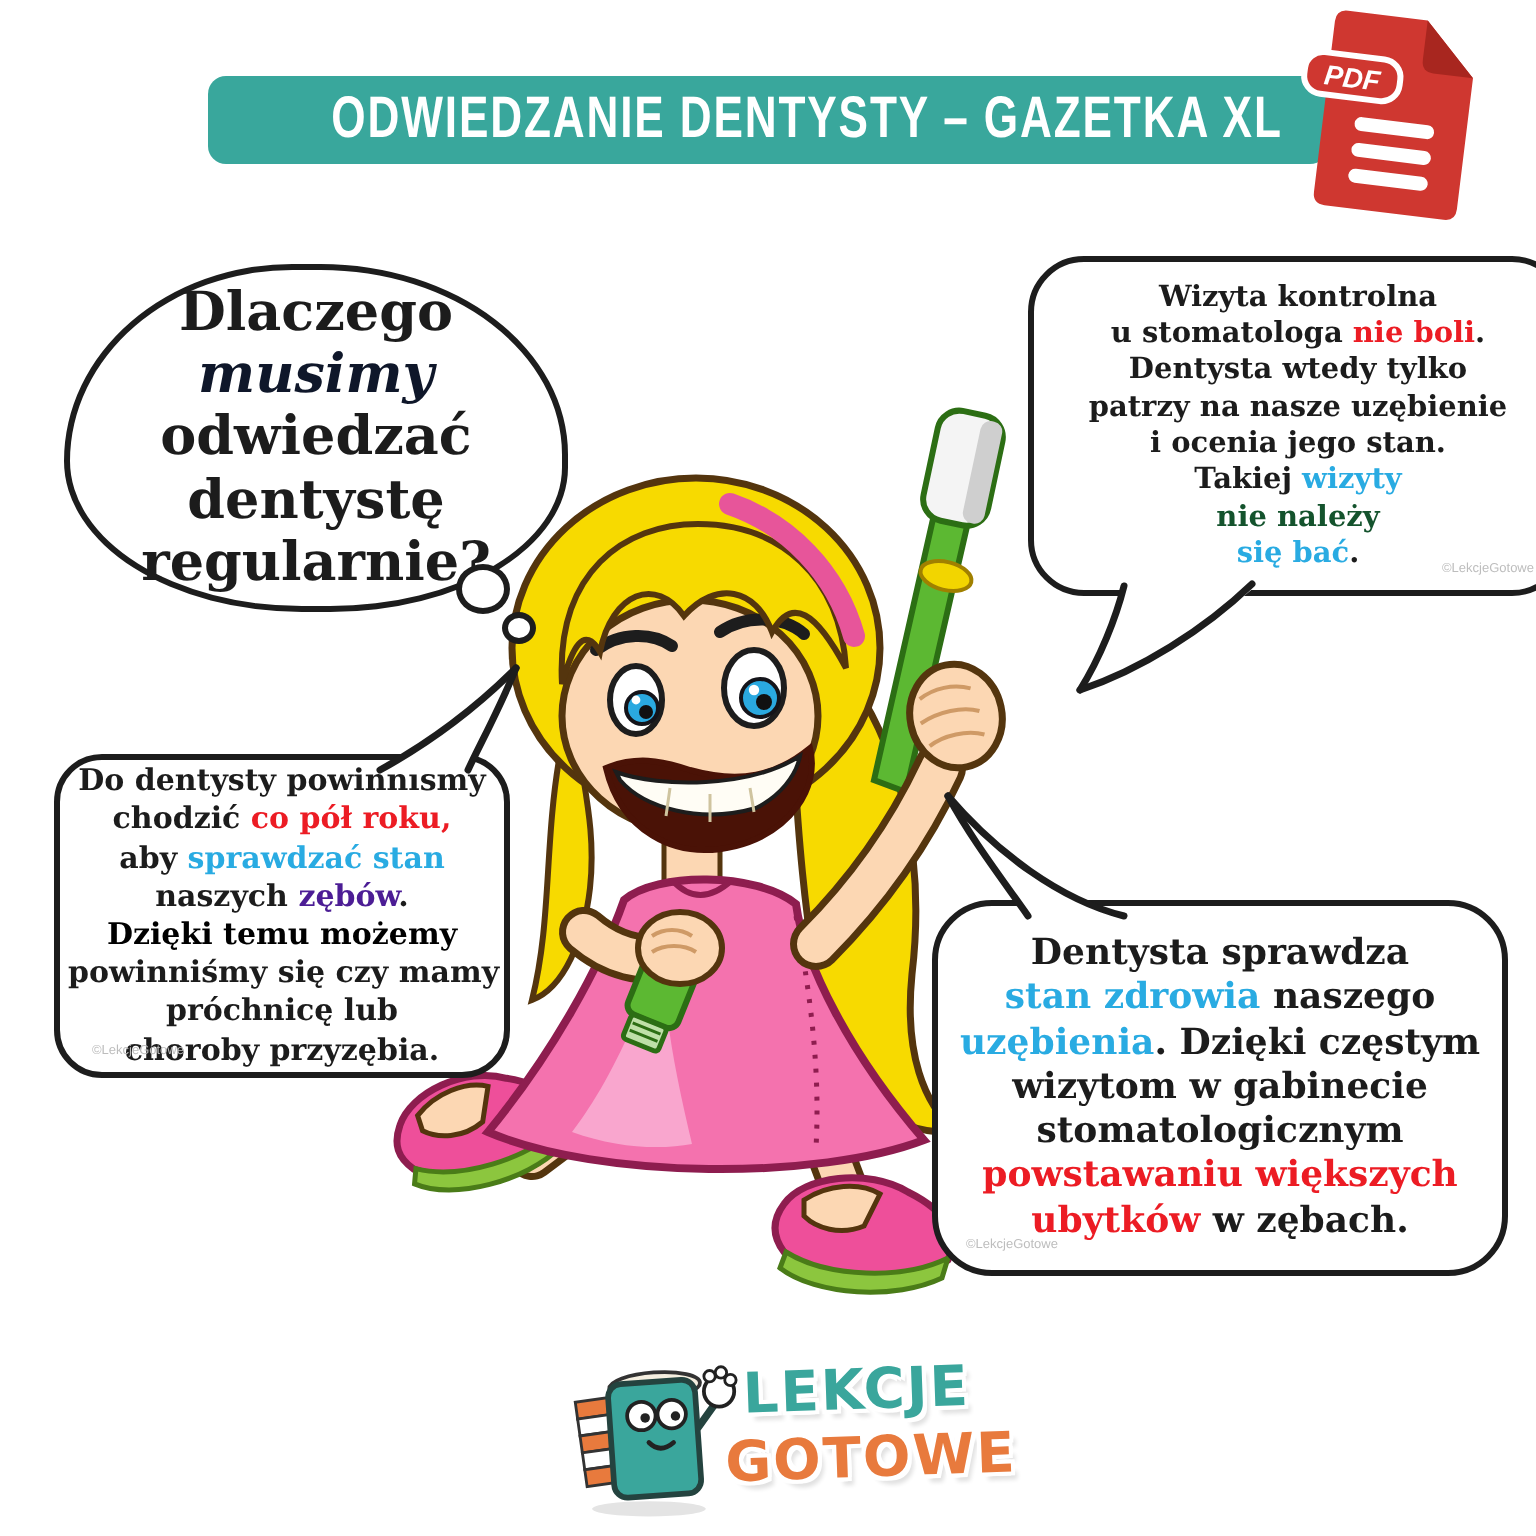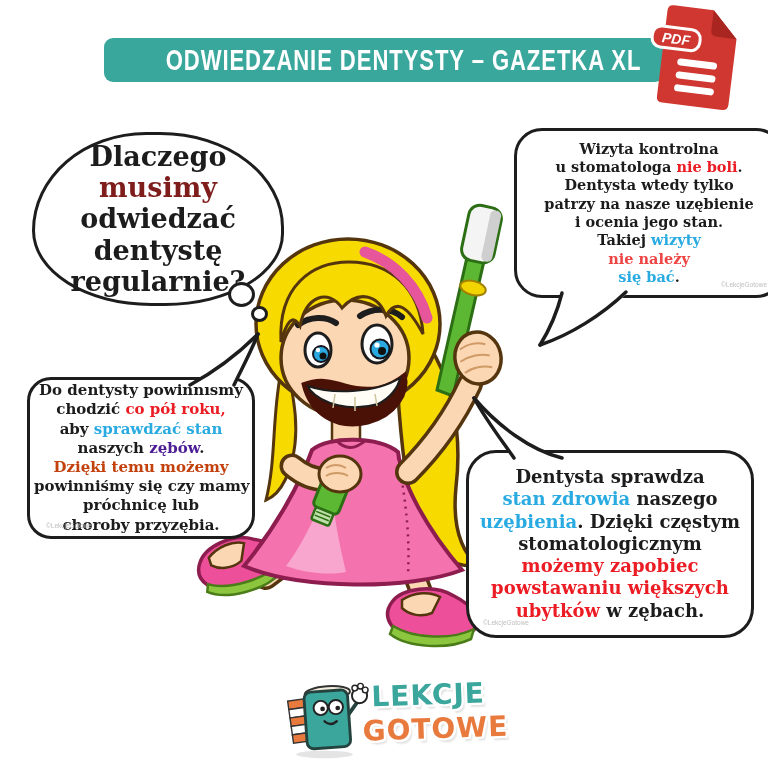--- a/index.html
+++ b/index.html
@@ -161,74 +161,74 @@
     <g transform="rotate(-12 338 176)">
       <ellipse cx="338" cy="176" rx="23" ry="26" fill="#fcd7b3" stroke="#54350e" stroke-width="3.5"></ellipse>
       <path d="M 322 164 C 330 160 340 160 348 164 M 320 176 C 330 172 342 172 350 176 M 322 188 C 330 184 342 184 350 188" stroke="#cf9a66" stroke-width="2" fill="none"></path>
     </g>
   </svg>
 </div>
 
 <div class="bubble thought-bubble">
   <div class="bubble-text thought-text">
       <div><span style="color: rgb(28, 28, 28);">Dlaczego</span></div>
-      <div><span style="color: #7f1d1d;">musimy</span></div>
+      <div><span style="color: #0f172a; font-style: italic;">musimy</span></div>
       <div><span style="color: rgb(28, 28, 28);">odwiedzać</span></div>
       <div><span style="color: rgb(28, 28, 28);">dentystę</span></div>
       <div><span style="color: rgb(28, 28, 28);">regularnie?</span></div>
     </div>
 </div>
 <div class="trail-circle trail-1"></div>
 <div class="trail-circle trail-2"></div>
 
 <div class="bubble bubble-visit">
   <div class="bubble-text visit-text">
       <div><span style="color: rgb(28, 28, 28);">Wizyta kontrolna</span></div>
       <div><span style="color: rgb(28, 28, 28);">u stomatologa </span><span style="color: rgb(236, 28, 36);">nie boli</span><span style="color: rgb(28, 28, 28);">.</span></div>
       <div><span style="color: rgb(28, 28, 28);">Dentysta wtedy tylko</span></div>
       <div><span style="color: rgb(28, 28, 28);">patrzy na nasze uzębienie</span></div>
       <div><span style="color: rgb(28, 28, 28);">i ocenia jego stan.</span></div>
       <div><span style="color: rgb(28, 28, 28);">Takiej </span><span style="color: rgb(41, 171, 226);">wizyty</span></div>
-      <div><span style="color: #ef4444;">nie należy</span></div>
+      <div><span style="color: #14532d;">nie należy</span></div>
       <div><span style="color: rgb(41, 171, 226);">się bać</span><span style="color: rgb(28, 28, 28);">.</span></div>
     </div>
   <div class="watermark wm-visit">©LekcjeGotowe</div>
 </div>
 <svg class="tail-svg tail-visit" viewBox="0 0 100 62">
   <path d="M 22 0 C 18 18 10 38 0 54 C 30 44 62 24 88 2 L 88 0 Z" fill="#fff"></path>
   <path d="M 22 2 C 18 18 10 38 0 54" stroke="#1d1d1d" stroke-width="3.5" fill="none" stroke-linecap="round"></path>
   <path d="M 0 54 C 30 44 62 24 86 1" stroke="#1d1d1d" stroke-width="3.5" fill="none" stroke-linecap="round"></path>
 </svg>
 
 <div class="bubble bubble-schedule">
   <div class="bubble-text schedule-text">
       <div><span style="color: rgb(28, 28, 28);">Do dentysty powinniśmy</span></div>
       <div><span style="color: rgb(28, 28, 28);">chodzić </span><span style="color: rgb(236, 28, 36);">co pół roku</span><span style="color: rgb(236, 28, 36);">,</span></div>
       <div><span style="color: rgb(28, 28, 28);">aby </span><span style="color: rgb(41, 171, 226);">sprawdzać stan</span></div>
       <div><span style="color: rgb(28, 28, 28);">naszych </span><span style="color: #4c1d95;">zębów</span><span style="color: rgb(28, 28, 28);">.</span></div>
-      <div><span style="color: #c2410c;">Dzięki temu możemy</span></div>
+      <div><span style="color: #000000;">Dzięki temu możemy</span></div>
       <div><span style="color: rgb(28, 28, 28);">powinniśmy się czy mamy</span></div>
       <div><span style="color: rgb(28, 28, 28);">próchnicę lub</span></div>
       <div><span style="color: rgb(28, 28, 28);">choroby przyzębia.</span></div>
     </div>
   <div class="watermark wm-schedule">©LekcjeGotowe</div>
 </div>
 <svg class="tail-svg tail-schedule" viewBox="0 0 90 55">
   <path d="M 10 55 C 30 42 55 25 78 2 C 70 22 60 40 54 55 Z" fill="#fff"></path>
   <path d="M 10 53 C 30 42 55 25 78 2" stroke="#1d1d1d" stroke-width="3.5" fill="none" stroke-linecap="round"></path>
   <path d="M 78 2 C 70 22 60 40 54 53" stroke="#1d1d1d" stroke-width="3.5" fill="none" stroke-linecap="round"></path>
 </svg>
 
 <div class="bubble bubble-checkup">
   <div class="bubble-text checkup-text">
       <div><span style="color: rgb(28, 28, 28);">Dentysta sprawdza</span></div>
       <div><span style="color: rgb(41, 171, 226);">stan zdrowia</span><span style="color: rgb(28, 28, 28);"> naszego</span></div>
       <div><span style="color: rgb(41, 171, 226);">uzębienia</span><span style="color: rgb(28, 28, 28);">. Dzięki częstym</span></div>
+      <div><span style="color: rgb(28, 28, 28);">wizytom w gabinecie</span></div>
       <div><span style="color: rgb(28, 28, 28);">stomatologicznym</span></div>
-      <div><span style="color: rgb(236, 28, 36);">możemy zapobiec</span></div>
       <div><span style="color: rgb(236, 28, 36);">powstawaniu większych</span></div>
       <div><span style="color: rgb(236, 28, 36);">ubytków</span><span style="color: rgb(28, 28, 28);"> w zębach.</span></div>
     </div>
   <div class="watermark wm-checkup">©LekcjeGotowe</div>
 </div>
 <svg class="tail-svg tail-checkup" viewBox="0 0 100 64">
   <path d="M 4 0 C 16 22 30 40 44 60 L 92 60 C 60 52 28 28 4 0 Z" fill="#fff"></path>
   <path d="M 4 0 C 16 22 30 40 44 60" stroke="#1d1d1d" stroke-width="3.5" fill="none" stroke-linecap="round"></path>
   <path d="M 4 0 C 28 28 60 52 92 60" stroke="#1d1d1d" stroke-width="3.5" fill="none" stroke-linecap="round"></path>
 </svg>

